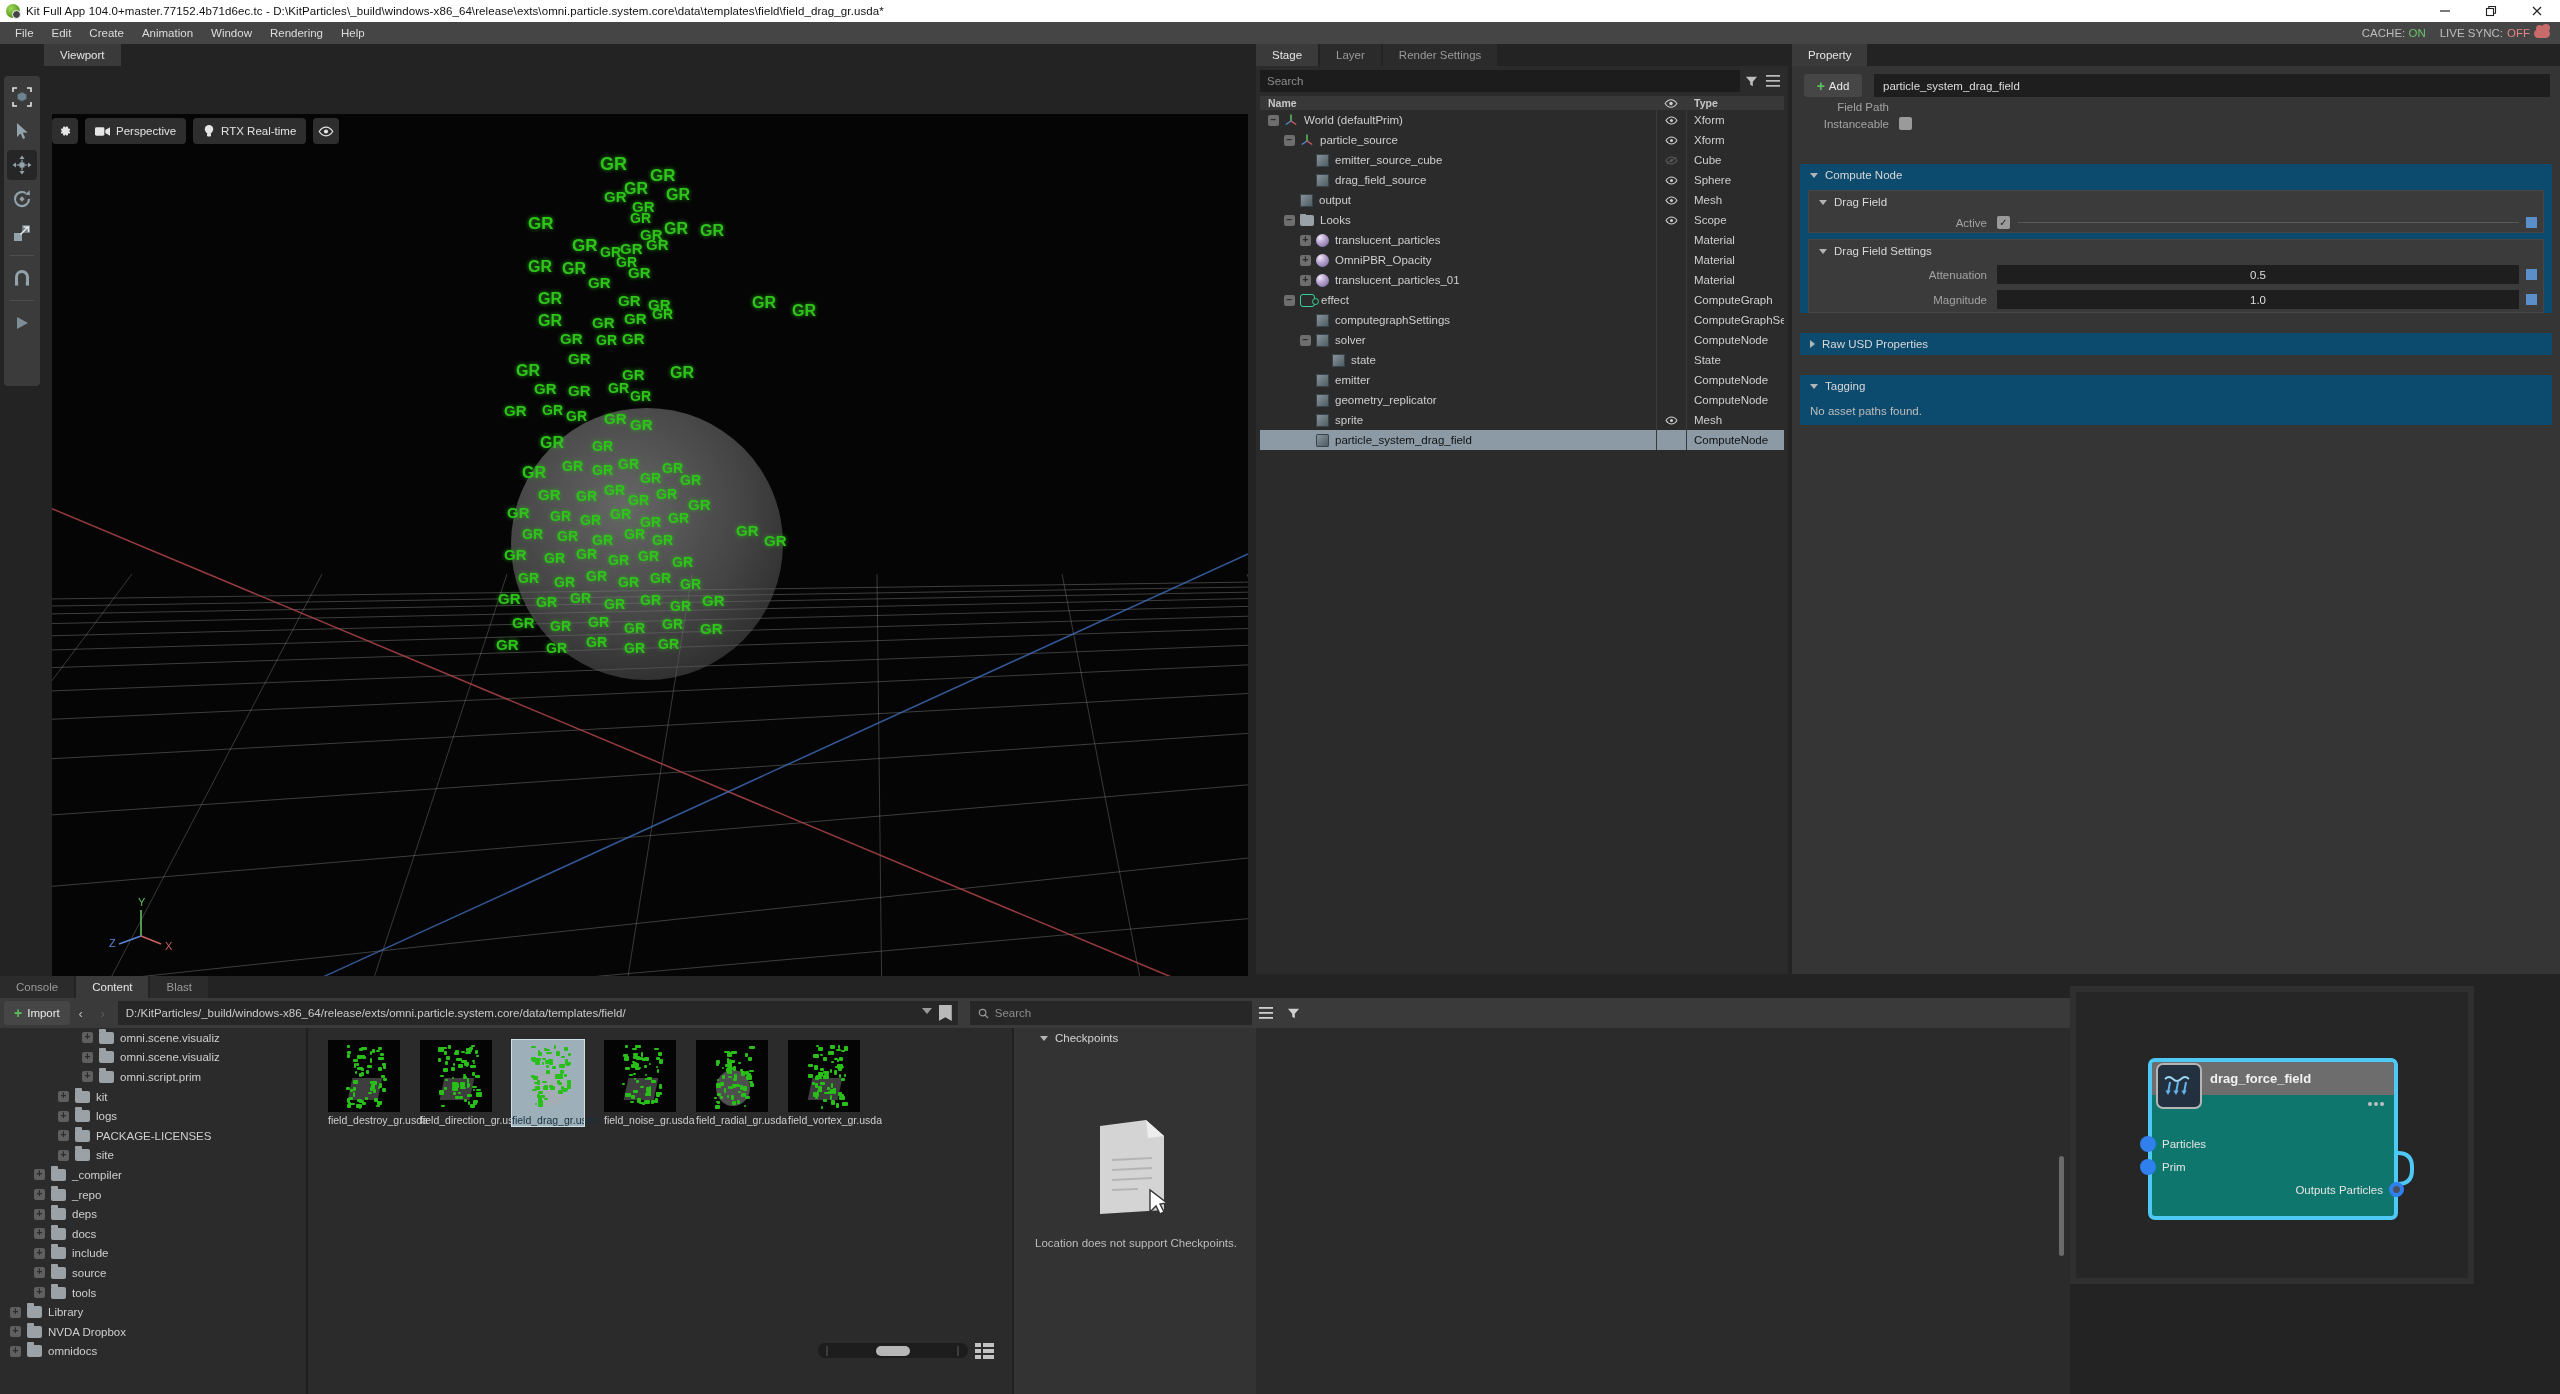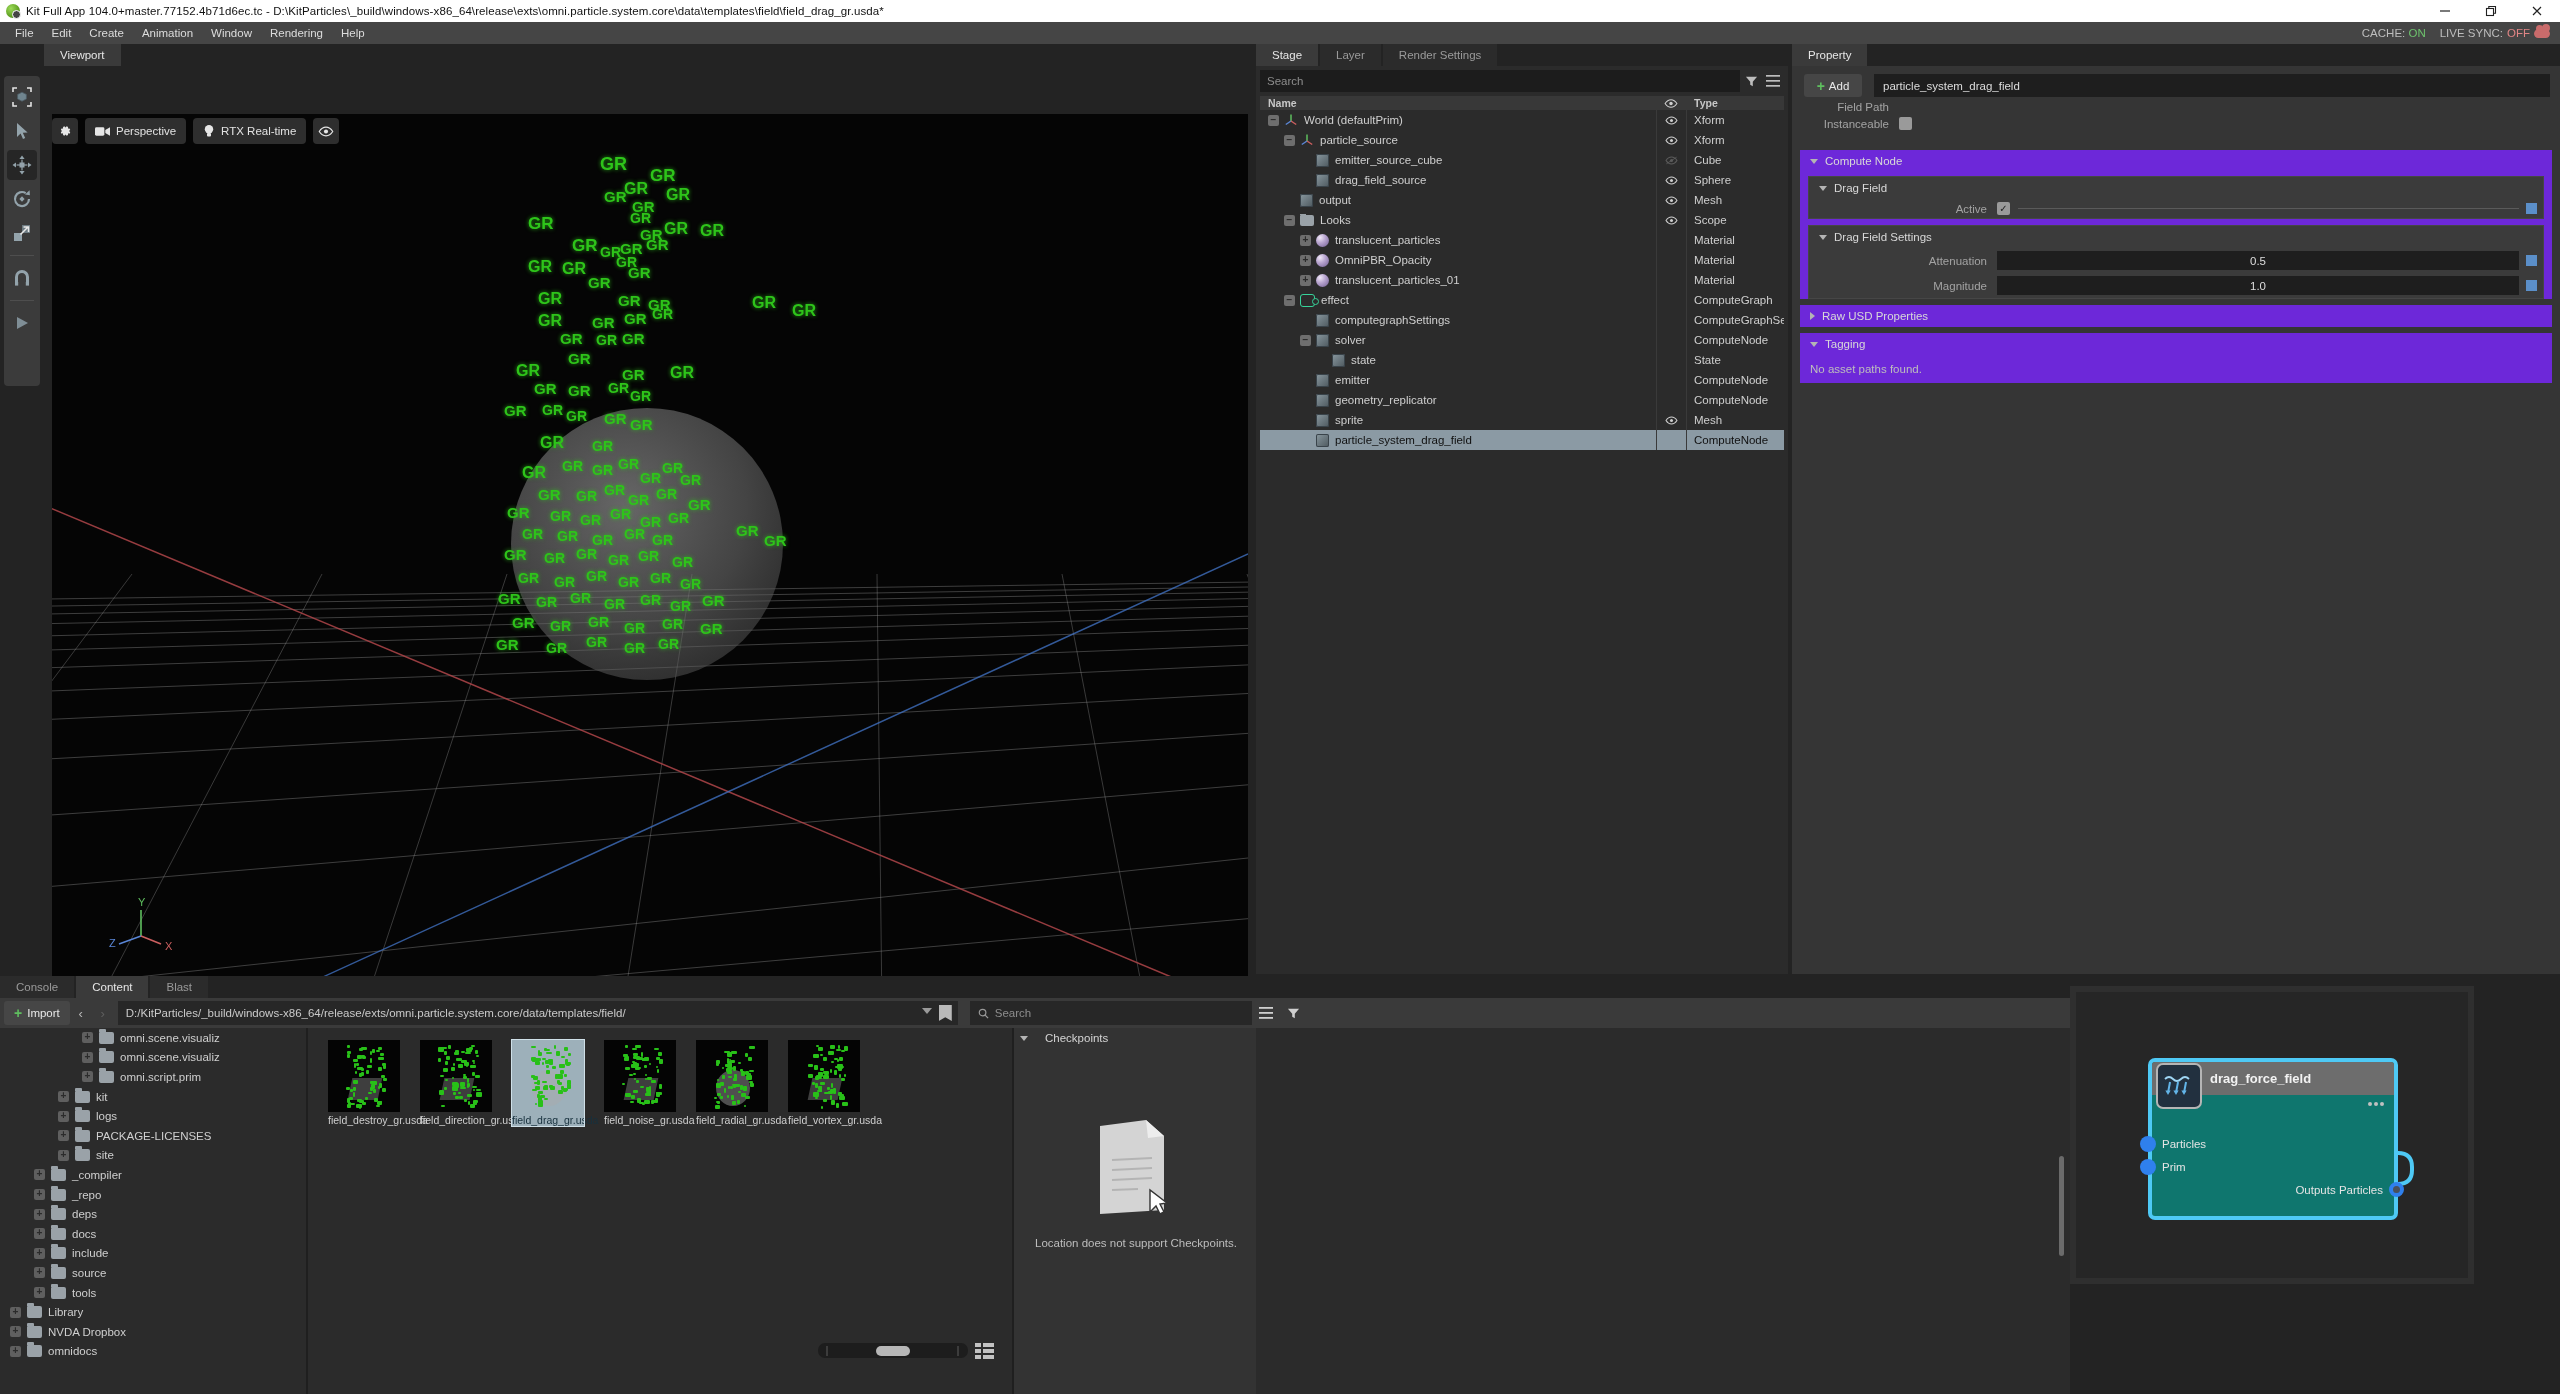--- a/index.html
+++ b/index.html
@@ -107,21 +107,21 @@
   .prop-body{ position:absolute; left:0; top:22px; width:768px; height:908px; background:#353535;}
   .prop-top{ padding:8px 10px 10px 12px;}
   .prow{ display:flex; align-items:center; margin-bottom:4px; }
   .prow .lbl{ width:95px; text-align:right; padding-right:10px; font-size:11.5px; color:#a3a3a3; flex:none;}
   .add-btn{ width:58px;height:23px;background:#464646;border-radius:3px;display:flex;align-items:center;
             justify-content:center;gap:4px;font-size:11.5px;color:#e8e8e8; margin-right:12px; flex:none;}
   .plus{ color:#5fbf5f; font-weight:bold; font-size:14px; line-height:1;}
   .pfield{ flex:1; height:23px; background:#1e1e1e; color:#dcdcdc; font-size:11.5px;
            display:flex; align-items:center; padding:0 8px; border:1px solid #1e1e1e;}
   .chk{ width:13px;height:13px;background:#9a9a9a;border-radius:2px; flex:none;}
-  .sec{ background:#6d28d9; margin:6px 8px 0 8px; }
+  .sec{ background:#0c4a6e; margin:20px 8px 0 8px; }
   .sec-head{ height:22px; display:flex; align-items:center; gap:7px; padding-left:10px; font-size:11.5px; color:#d8d8d8;}
   .tri{ width:0;height:0;border-left:5px solid #b4b4b4;border-top:4px solid transparent;border-bottom:4px solid transparent;}
   .tri.down{ border-left:4px solid transparent;border-right:4px solid transparent;border-top:5px solid #b4b4b4; border-bottom:0;}
   .subsec{ background:#3b3b3b; border:1px solid #464646; margin:4px 8px 6px 8px;}
   .p2row{ display:flex;align-items:center; padding:3px 6px 3px 0;}
   .p2row .lbl2{ width:188px;text-align:right;padding-right:10px;font-size:11.5px;color:#a3a3a3;flex:none;}
   .valfield{ flex:1; height:19px; background:#1e1e1e; display:flex; align-items:center; justify-content:center;
              font-size:11.5px; color:#dedede;}
   .blue-sq{ width:11px;height:11px;background:#5b8fc9;margin-left:7px;flex:none;}
   .track{ flex:1; height:1px; background:#5a5a5a; margin-left:8px;}
@@ -157,21 +157,21 @@
   .grid-area{ position:absolute; left:310px; top:52px; width:700px; height:366px; background:#2b2b2b;}
   .tile{ position:absolute; width:72px; }
   .thumb{ width:72px; height:72px; background:#040404; overflow:hidden; position:relative;}
   .tname{ font-size:10.5px; color:#cfcfcf; text-align:center; line-height:12px; padding-top:2px;}
   .tile.sel .thumb, .tile.sel .tname{ background:#9db0ba; }
   .tile.sel .tname{ color:#17303d;}
   .tile.sel{ outline:1px solid #cfe0e8;}
   .mini-gr{ position:absolute; background:#28c018; border-radius:1px;}
   .cp-right{ position:absolute; left:1012px; top:52px; width:244px; height:366px; background:#333333;
              border-left:2px solid #1f1f1f;}
-  .chk-head{ height:20px; display:flex; align-items:center; gap:17px; padding-left:6px; font-size:11.5px; color:#d4d4d4;}
+  .chk-head{ height:20px; display:flex; align-items:center; gap:7px; padding-left:26px; font-size:11.5px; color:#d4d4d4;}
   .doc-ill{ position:absolute; left:80px; top:90px; width:76px; height:100px;}
   .zoom-slider{ position:absolute; left:818px; top:1343px; width:150px; height:15px; background:#1d1d1d;
                 border-radius:7px; }
   .zs-knob{ position:absolute; left:58px; top:3px; width:34px; height:10px; background:#b7b7b7; border-radius:5px;}
   .zs-tick{ position:absolute; top:3px; width:2px; height:10px; background:#3c3c3c;}
   .grid-toggle{ position:absolute; left:975px; top:1343px; width:22px;height:16px; display:grid;
                 grid-template-columns:6px 11px; grid-template-rows:4px 4px 4px; gap:2px;}
   .grid-toggle i{ background:#c3c3c3; display:block;}
 
   

